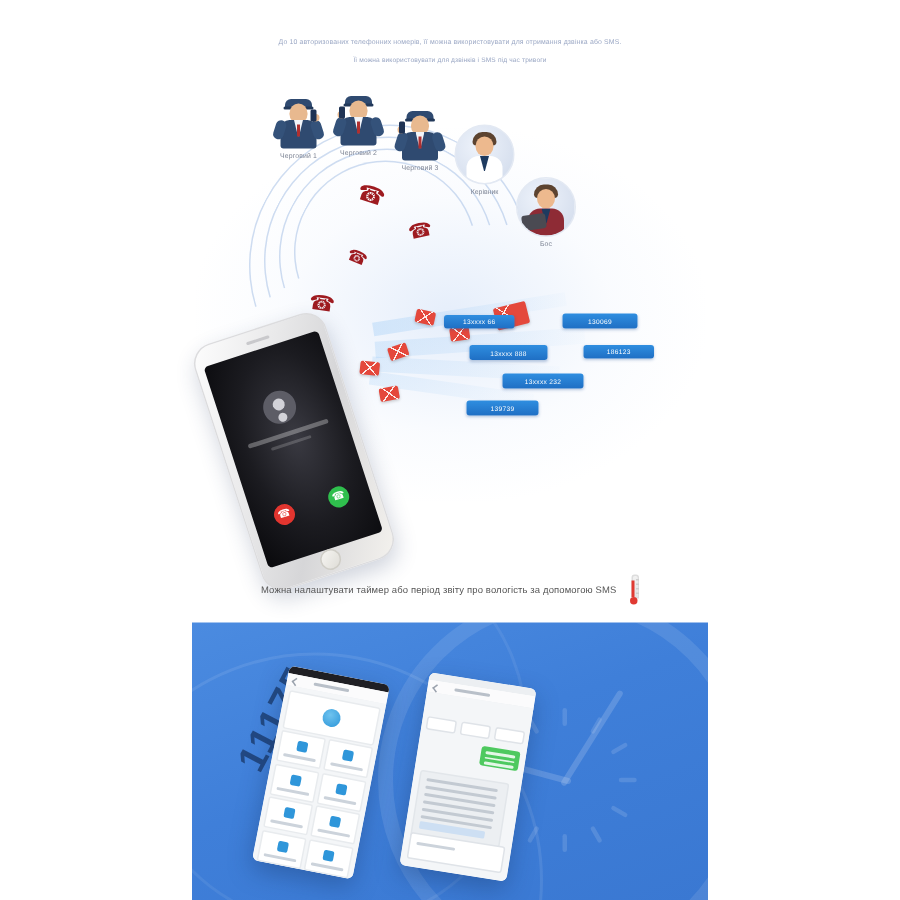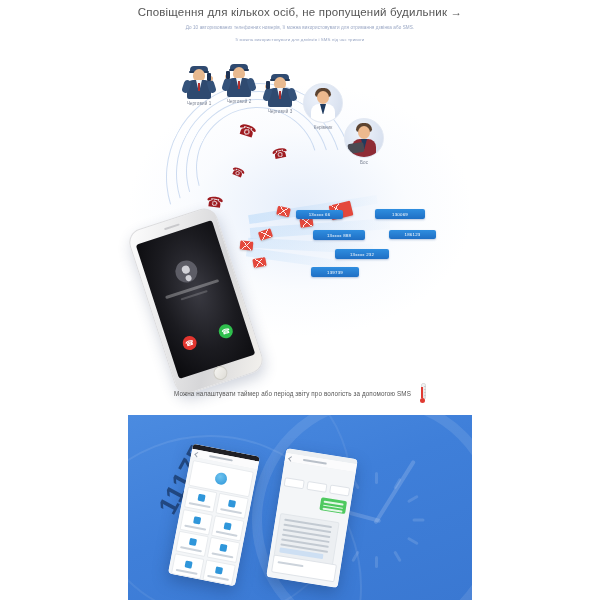--- a/index.html
+++ b/index.html
@@ -233,21 +233,20 @@
   .m-link{position:absolute;left:4px;right:10px;bottom:6px;height:5px;border-radius:1px;background:#cddff3;}
   .m-input{position:absolute;left:4px;bottom:5px;right:4px;height:16px;border-radius:2px;background:#fff;border:.5px solid #dfe3e8;}
   .m-input i{position:absolute;left:4px;top:5px;width:26px;height:1.8px;border-radius:1px;background:#ccd3db;}
 </style>
 </head>
 <body>
 
 <div class="page">
 
   <div class="header">
-    <div class="title">Сповіщення для кількох осіб, не пропущений будильник →</div>
     <div class="sub1">До 10 авторизованих телефонних номерів, її можна використовувати для отримання дзвінка або SMS.</div>
     <div class="sub2">Її можна використовувати для дзвінків і SMS під час тривоги</div>
   </div>
 
   <div class="hero">
     <div class="glow"></div>
 
     <div class="arc" style="left:196px;top:52px;width:120px;height:120px;transform:rotate(28deg);"></div>
     <div class="arc" style="left:186px;top:44px;width:142px;height:142px;transform:rotate(28deg);"></div>
     <div class="arc" style="left:176px;top:36px;width:164px;height:164px;transform:rotate(28deg);"></div>

